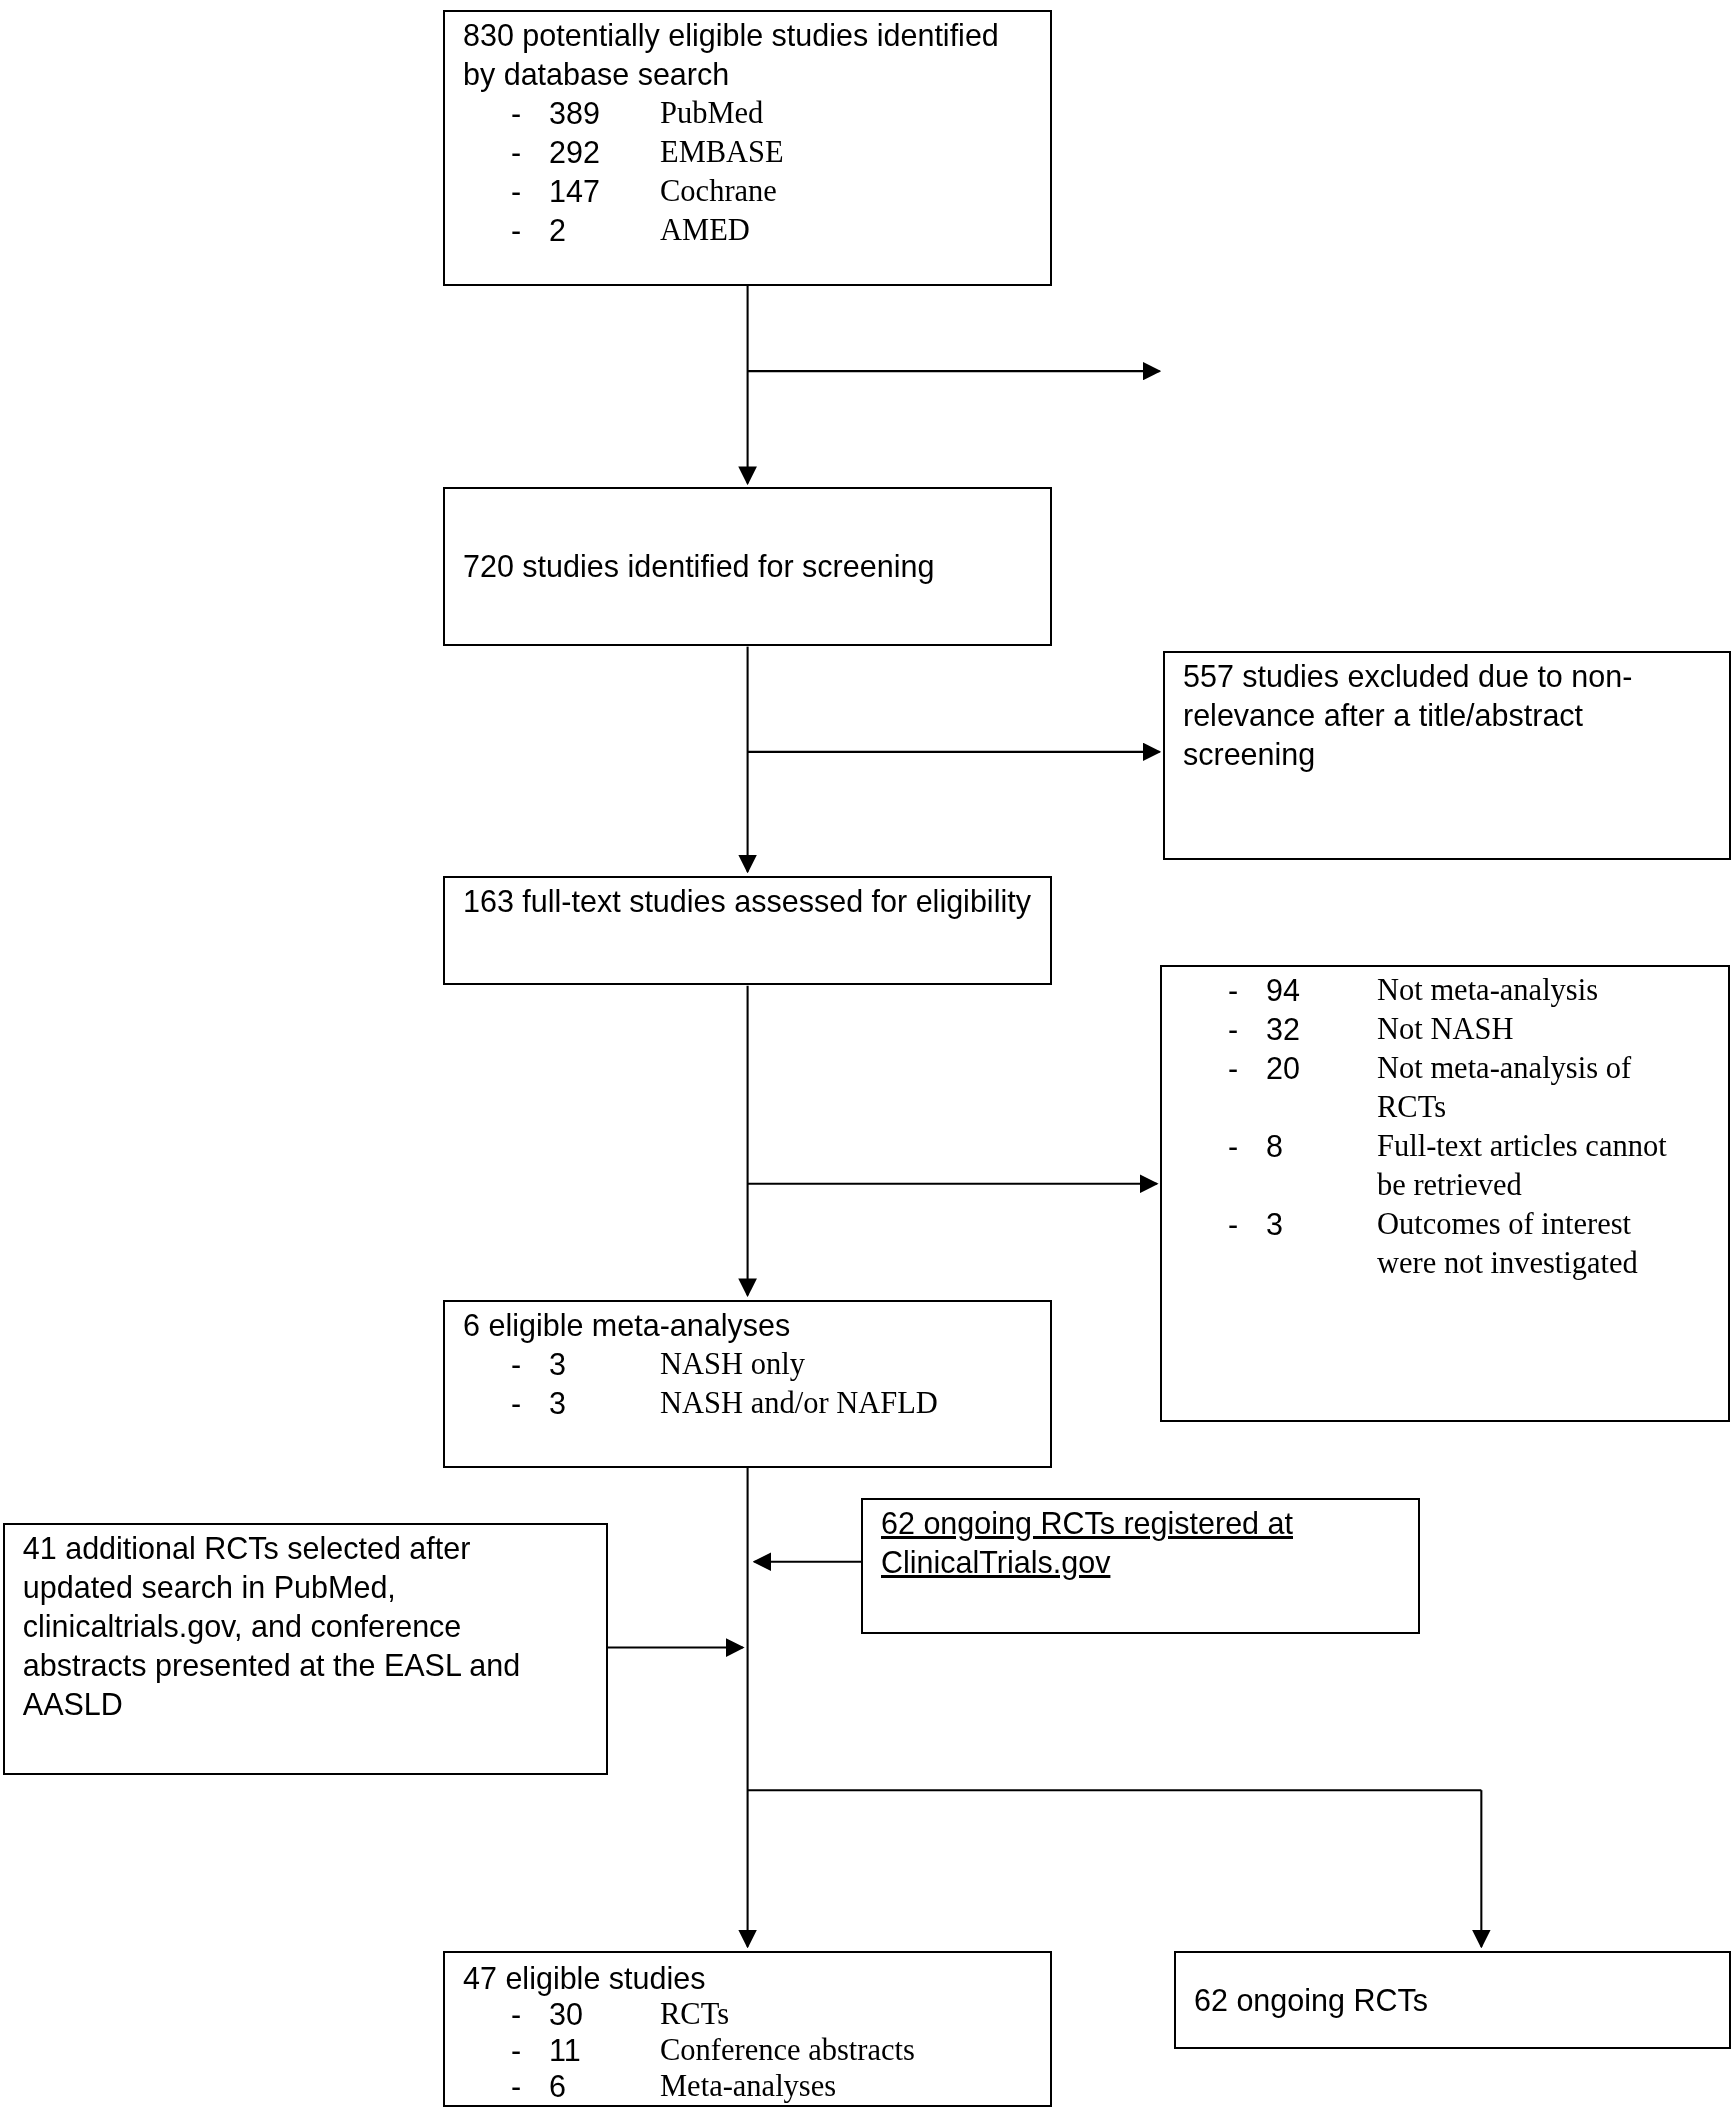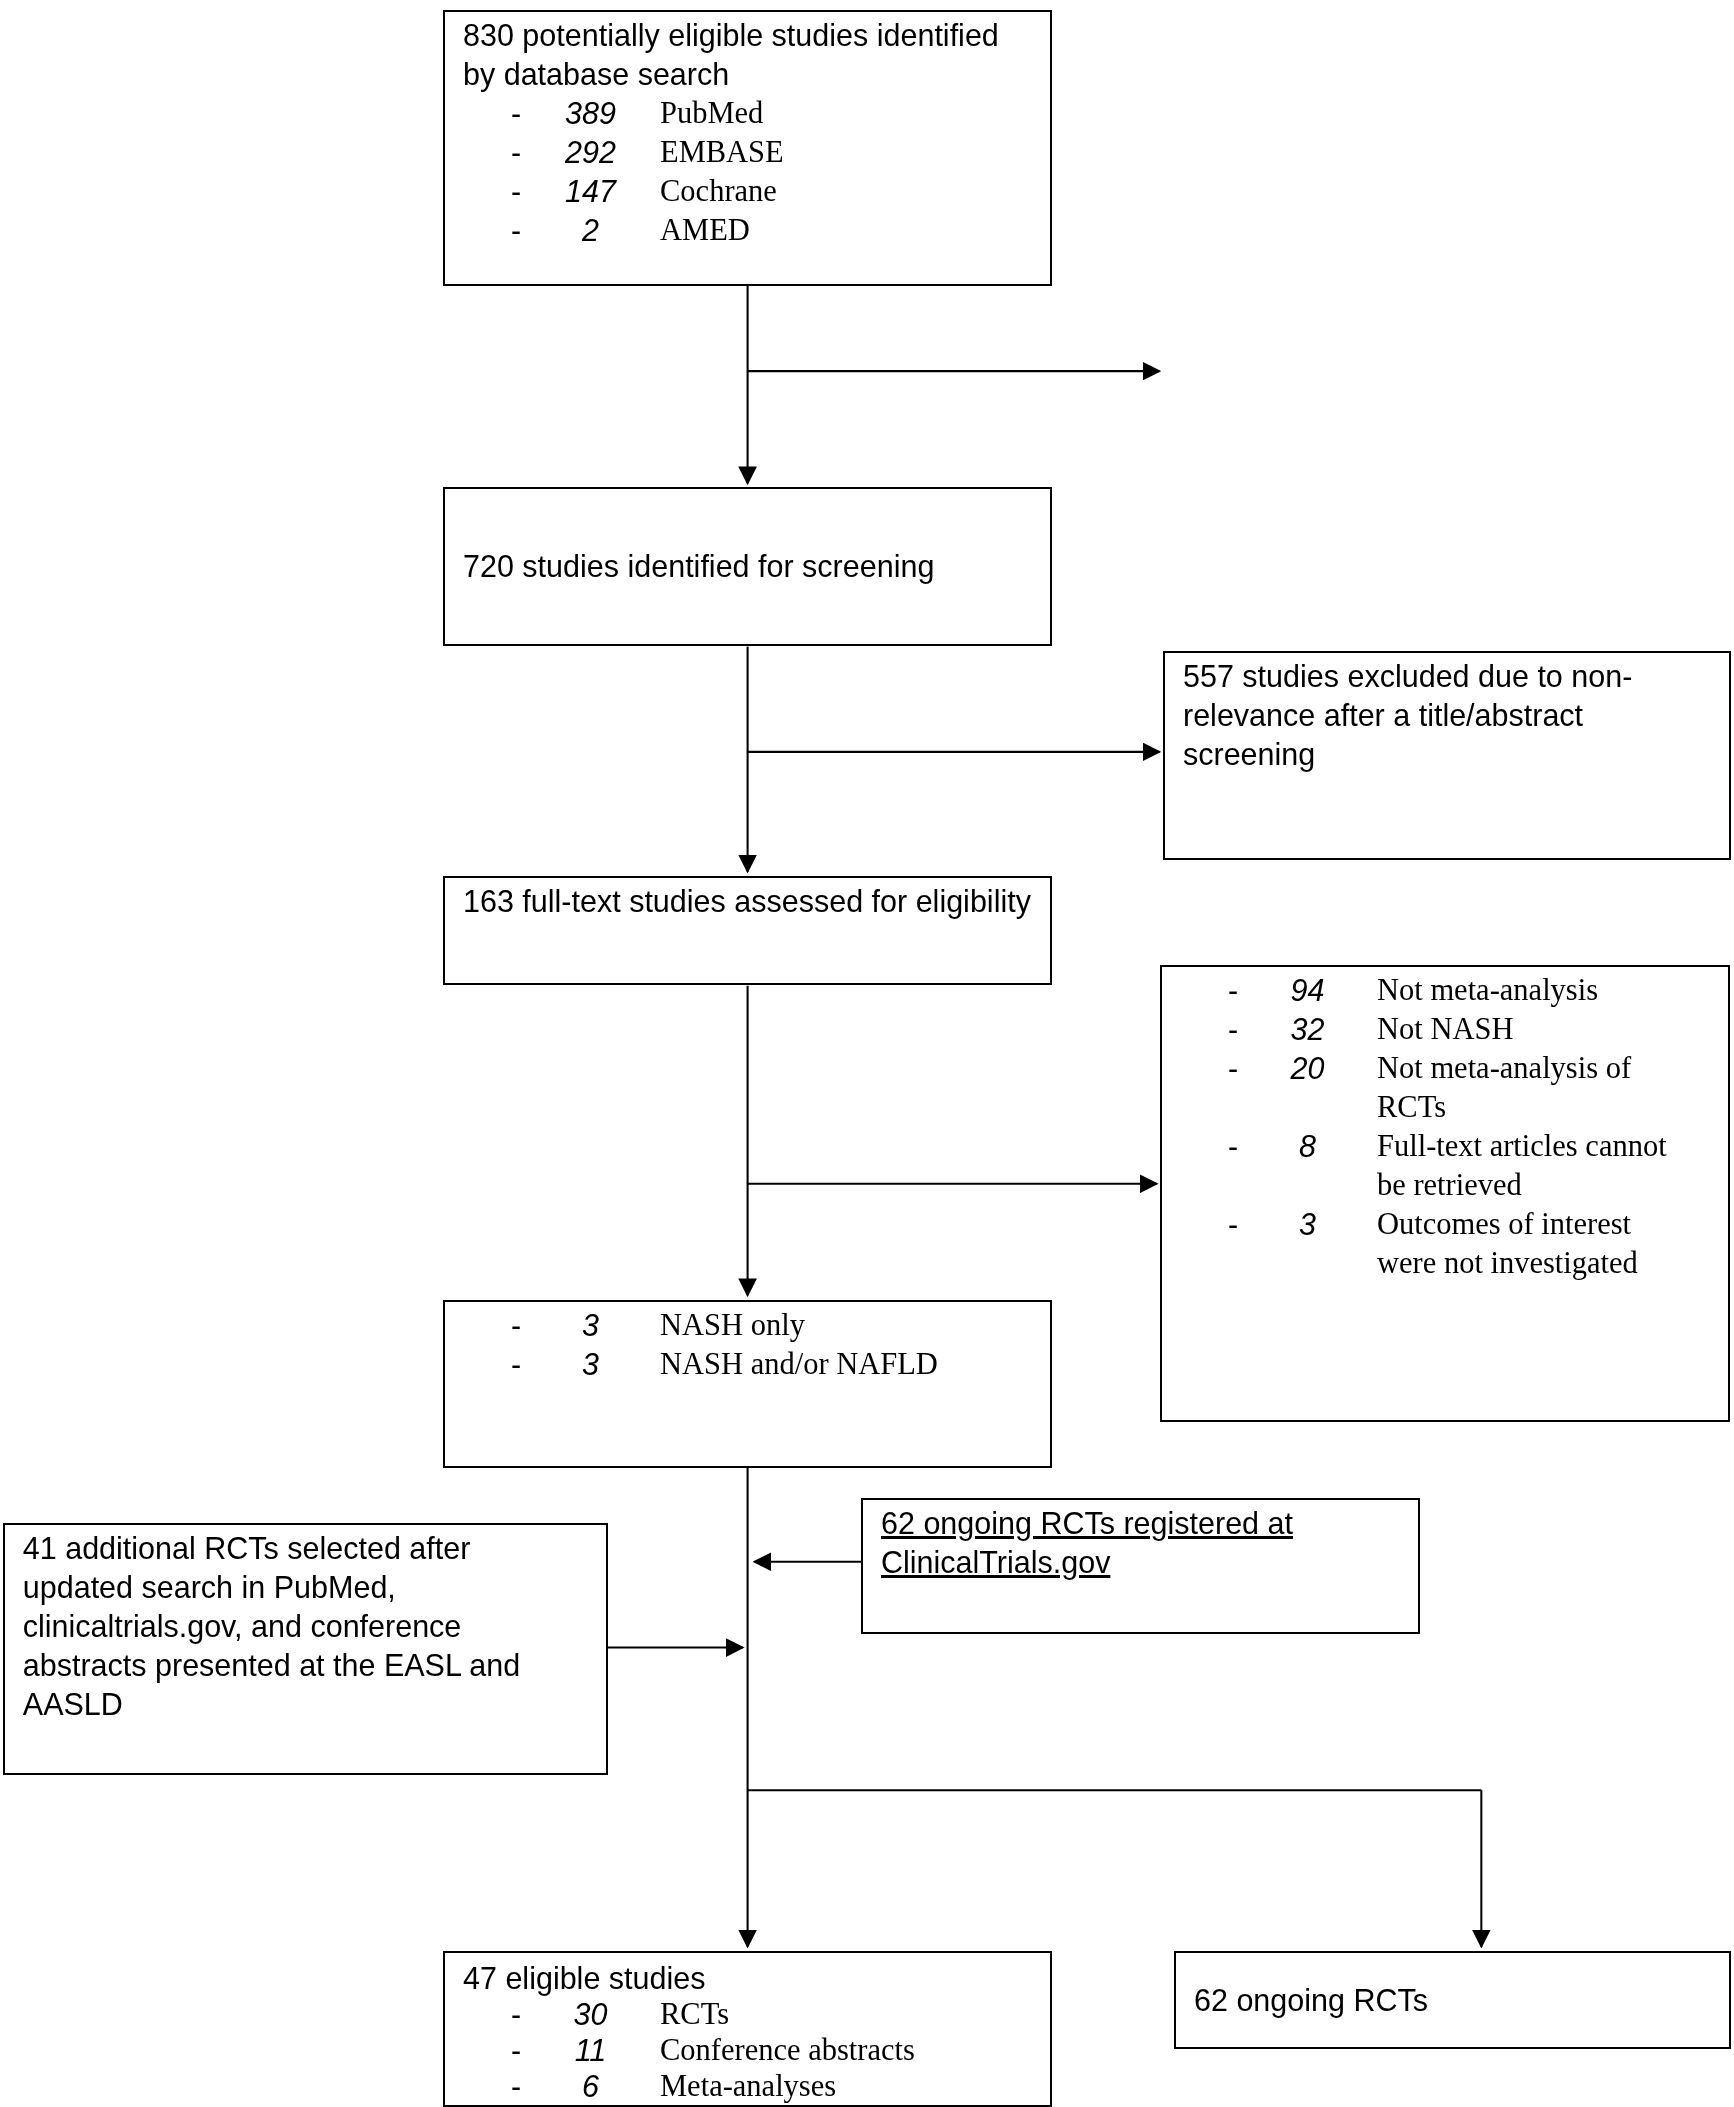--- a/index.html
+++ b/index.html
@@ -24,21 +24,21 @@
     background: #ffffff;
     font-size: 30.5px;
     line-height: 39px;
     padding: 4px 18px;
     color: #000;
   }
   .vcenter { display: flex; align-items: center; }
   .flow-list { padding-left: 48px; }
   .li { display: flex; }
   .dash { flex: 0 0 38px; width: 38px; }
-  .num { flex: 0 0 83px; width: 83px; text-align: center; margin-right: 28px; white-space: nowrap; font-style: italic; }
+  .num { flex: 0 0 83px; width: 83px; text-align: left; margin-right: 28px; white-space: nowrap; }
   .lbl { flex: 1; min-width: 0; font-family: Liberation Serif, serif; }
 
   #box-identified        { left: 443px;  top: 9.7px;   width: 609px; height: 276px; }
   #box-duplicates        { left: 1163px; top: 316px;  width: 568px; height: 107px; }
   #box-screening         { left: 443px;  top: 487px;  width: 609px; height: 159px; }
   #box-excluded-screening{ left: 1163px; top: 651px;  width: 568px; height: 209px; }
   #box-fulltext          { left: 443px;  top: 876px; width: 609px; height: 109px; }
   #box-excluded-fulltext { left: 1160px; top: 965px; width: 570px; height: 457px; padding-right: 48px; }
   #box-meta              { left: 443px;  top: 1300px; width: 609px; height: 168px; }
   #box-additional        { left: 2.8px;    top: 1523px; width: 605px; height: 252px; }
@@ -133,20 +133,21 @@
       </div>
       <div class="li">
         <span class="dash">-</span>
         <span class="num">3</span>
         <span class="lbl">Outcomes of interest were not investigated</span>
       </div>
     </div>
   </div>
 
   <div class="box" id="box-meta">
+    <div class="box-title">6 eligible meta-analyses</div>
     <div class="flow-list">
       <div class="li">
         <span class="dash">-</span>
         <span class="num">3</span>
         <span class="lbl">NASH only</span>
       </div>
       <div class="li">
         <span class="dash">-</span>
         <span class="num">3</span>
         <span class="lbl">NASH and/or NAFLD</span>

